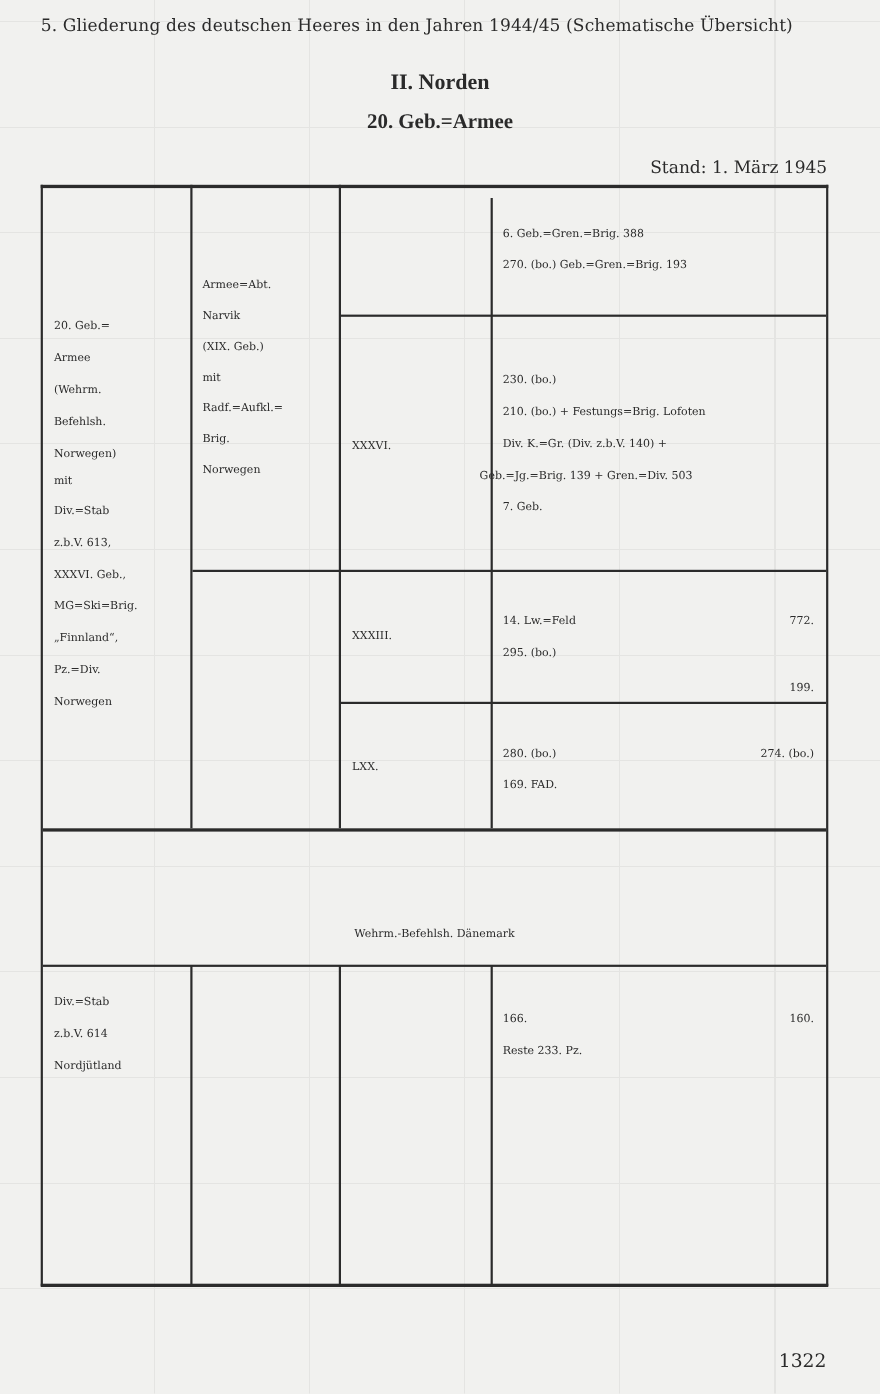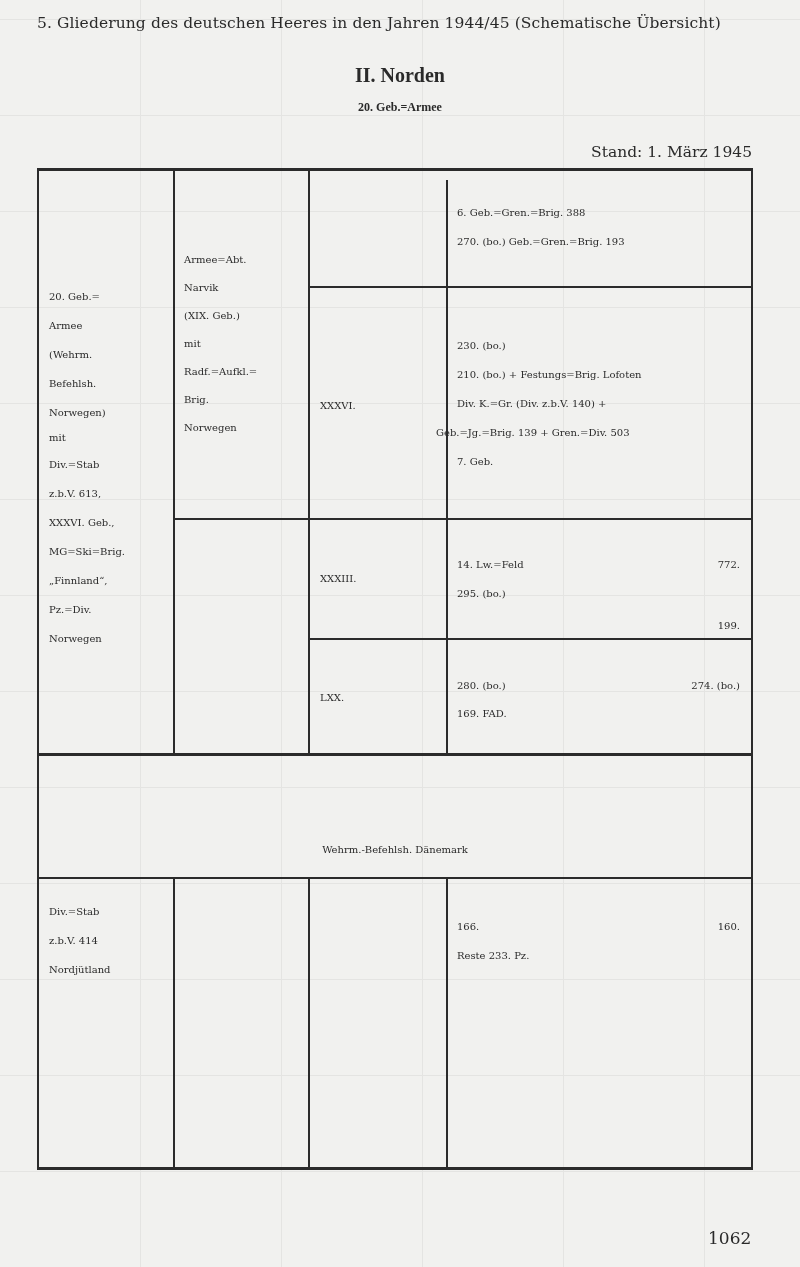--- a/index.html
+++ b/index.html
@@ -9,21 +9,21 @@
     font-family: "DejaVu Serif", "Liberation Serif", serif;
     color:#2a2a2a;
   }
   .bleed { position:absolute; inset:0; opacity:0.10; pointer-events:none;
     background:
       repeating-linear-gradient(90deg, transparent 0 140px, #777 140px 141px),
       repeating-linear-gradient(0deg, transparent 0 95px, #777 95px 96px);
   }
   .caption { position:absolute; left:37px; top:14px; font-size:15.5px; letter-spacing:0.1px; white-space:nowrap; }
   .section-title { position:absolute; left:0; width:800px; top:64px; text-align:center; font-family:"Liberation Serif", serif; font-weight:bold; font-size:20px; }
-  .subtitle { position:absolute; left:0; width:800px; top:100px; text-align:center; font-family:"Liberation Serif", serif; font-weight:bold; font-size:12px; }
+  .subtitle { position:absolute; left:0; width:800px; top:100px; text-align:center; font-family:"Liberation Serif", serif; font-weight:bold; font-size:19px; }
   .stand { position:absolute; right:48px; top:143px; font-size:15.5px; white-space:nowrap; }
 
   .line { position:absolute; background:#2b2b2b; }
   .h { height:1.5px; }
   .v { width:1.5px; }
   .thick { height:3px; }
 
   .txt { position:absolute; font-size:10px; line-height:29px; white-space:nowrap; }
   .r { text-align:right; }
   .pagenum { position:absolute; left:708px; top:1228px; font-size:17px; }
@@ -111,20 +111,20 @@
   <div class="txt" style="left:320px; top:683px;">LXX.</div>
   <div class="txt" style="left:457px; top:671px;">280. (bo.)</div>
   <div class="txt" style="left:457px; top:699px;">169. FAD.</div>
   <div class="txt r" style="right:60px; top:671px;">274. (bo.)</div>
 </div>
 
 <div class="txt" style="left:39px; width:712px; text-align:center; top:835px;">Wehrm.-Befehlsh. Dänemark</div>
 
 <div>
   <div class="txt" style="left:49px; top:897px;">Div.=Stab</div>
-  <div class="txt" style="left:49px; top:926px;">z.b.V. 414</div>
+  <div class="txt" style="left:49px; top:926px;">z.b.V. 614</div>
   <div class="txt" style="left:49px; top:955px;">Nordjütland</div>
   <div class="txt" style="left:457px; top:912px;">166.</div>
   <div class="txt" style="left:457px; top:941px;">Reste 233. Pz.</div>
   <div class="txt r" style="right:60px; top:912px;">160.</div>
 </div>
 
-<div class="pagenum">1062</div>
+<div class="pagenum">1322</div>
 
 </body></html>

